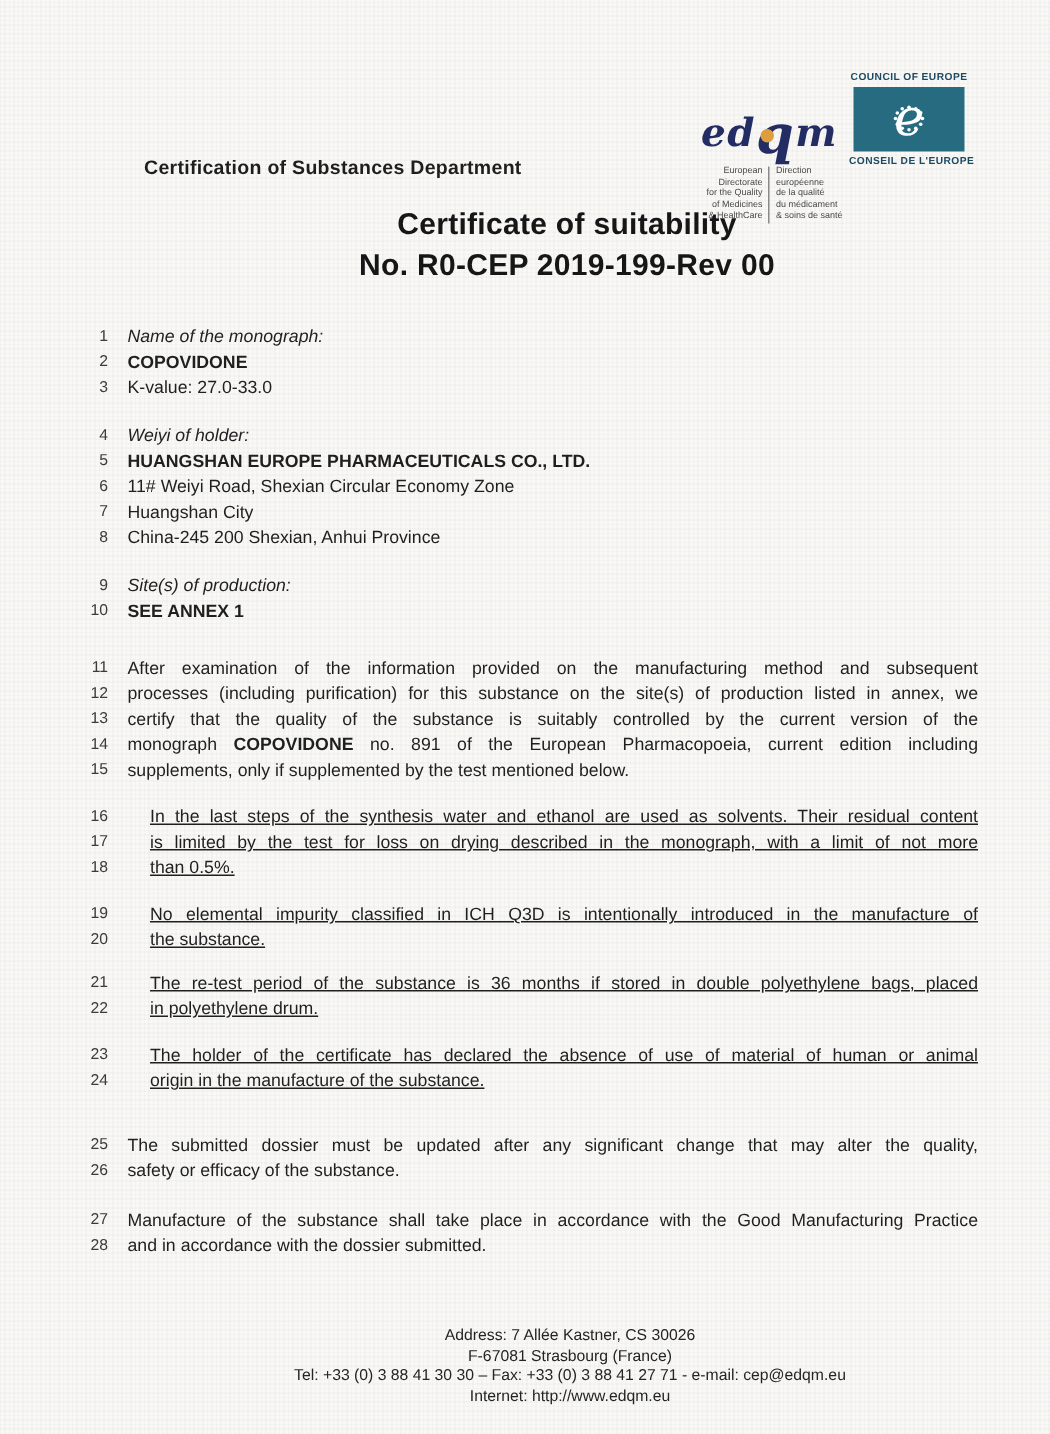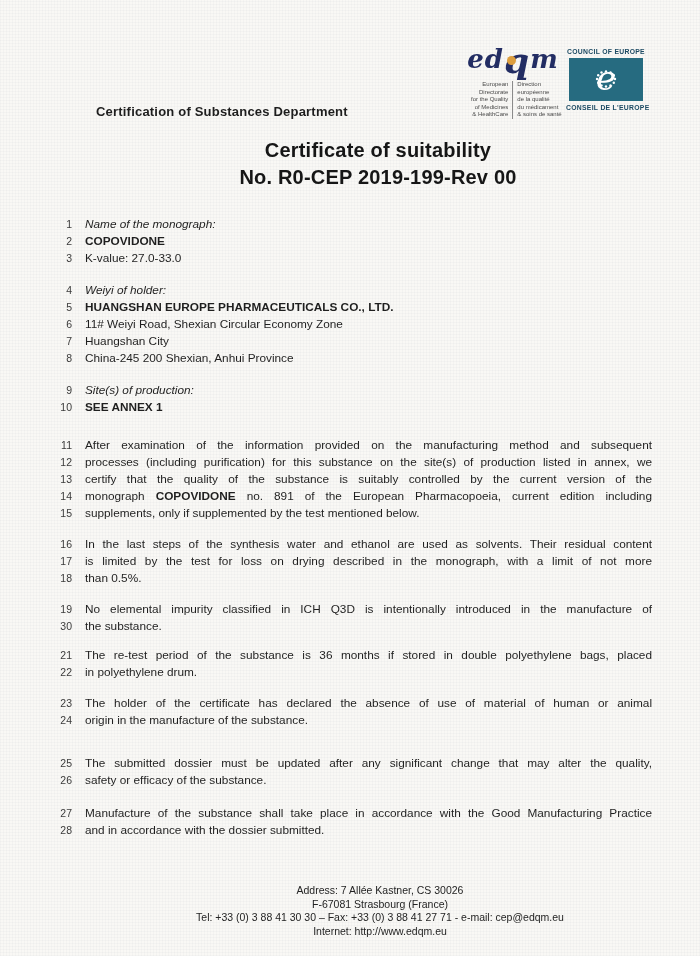--- a/index.html
+++ b/index.html
@@ -14,21 +14,21 @@
     background-image:
       repeating-linear-gradient(0deg, rgba(120,130,150,0.045) 0 1px, transparent 1px 3px),
       repeating-linear-gradient(90deg, rgba(120,130,150,0.045) 0 1px, transparent 1px 3px);
     color:#222;
   }
   
   .edqm{position:absolute;left:452px;top:44px;width:122px;text-align:center;}
   .edqm-word{
     font-family:"DejaVu Serif","Liberation Serif",serif;
     font-style:italic;font-weight:bold;font-size:26px;line-height:30px;
-    color:#232d63;letter-spacing:1px;
+    color:#232d63;letter-spacing:1px;margin-top:30px;
   }
   .edqm-q{font-size:36px;position:relative;vertical-align:-5px;}
   .edqm-q::after{
     content:'';position:absolute;left:3px;top:17px;width:9px;height:9px;
     border-radius:50%;background:#dd9e3e;
   }
   .edqm-tags{
     display:flex;justify-content:center;margin-top:6px;
     font-size:6px;line-height:7.5px;color:#4a4a4a;
   }
@@ -56,21 +56,21 @@
   
   .doc-body{position:absolute;left:52px;top:216px;width:600px;}
   .para{margin:0;}
   .row{display:flex;height:17px;line-height:17px;}
   .lno{
     width:20px;text-align:right;margin-right:13px;flex:none;
     font-size:10.5px;color:#3a3a3a;
   }
   .ltxt{flex:1;font-size:11.8px;color:#1f1f1f;}
   .ltxt.just{text-align:justify;text-align-last:justify;}
-  .indent .ltxt{}
+  .indent .ltxt{margin-left:15px;text-decoration:underline;}
   .it{font-style:italic;}
   .b{font-weight:bold;}
 
   
   .footer{
     position:absolute;left:60px;top:884px;width:640px;text-align:center;
     font-size:10.5px;line-height:13.5px;color:#242424;
   }
 </style>
 </head>
@@ -209,21 +209,21 @@
           <span class="lno">18</span>
           <span class="ltxt">than 0.5%.</span>
         </div>
       </div>
       <div class="para indent" style="margin-top: 14px;">
         <div class="row">
           <span class="lno">19</span>
           <span class="ltxt just">No elemental impurity classified in ICH Q3D is intentionally introduced in the manufacture of</span>
         </div>
         <div class="row">
-          <span class="lno">30</span>
+          <span class="lno">20</span>
           <span class="ltxt">the substance.</span>
         </div>
       </div>
       <div class="para indent" style="margin-top: 12px;">
         <div class="row">
           <span class="lno">21</span>
           <span class="ltxt just">The re-test period of the substance is 36 months if stored in double polyethylene bags, placed</span>
         </div>
         <div class="row">
           <span class="lno">22</span>

